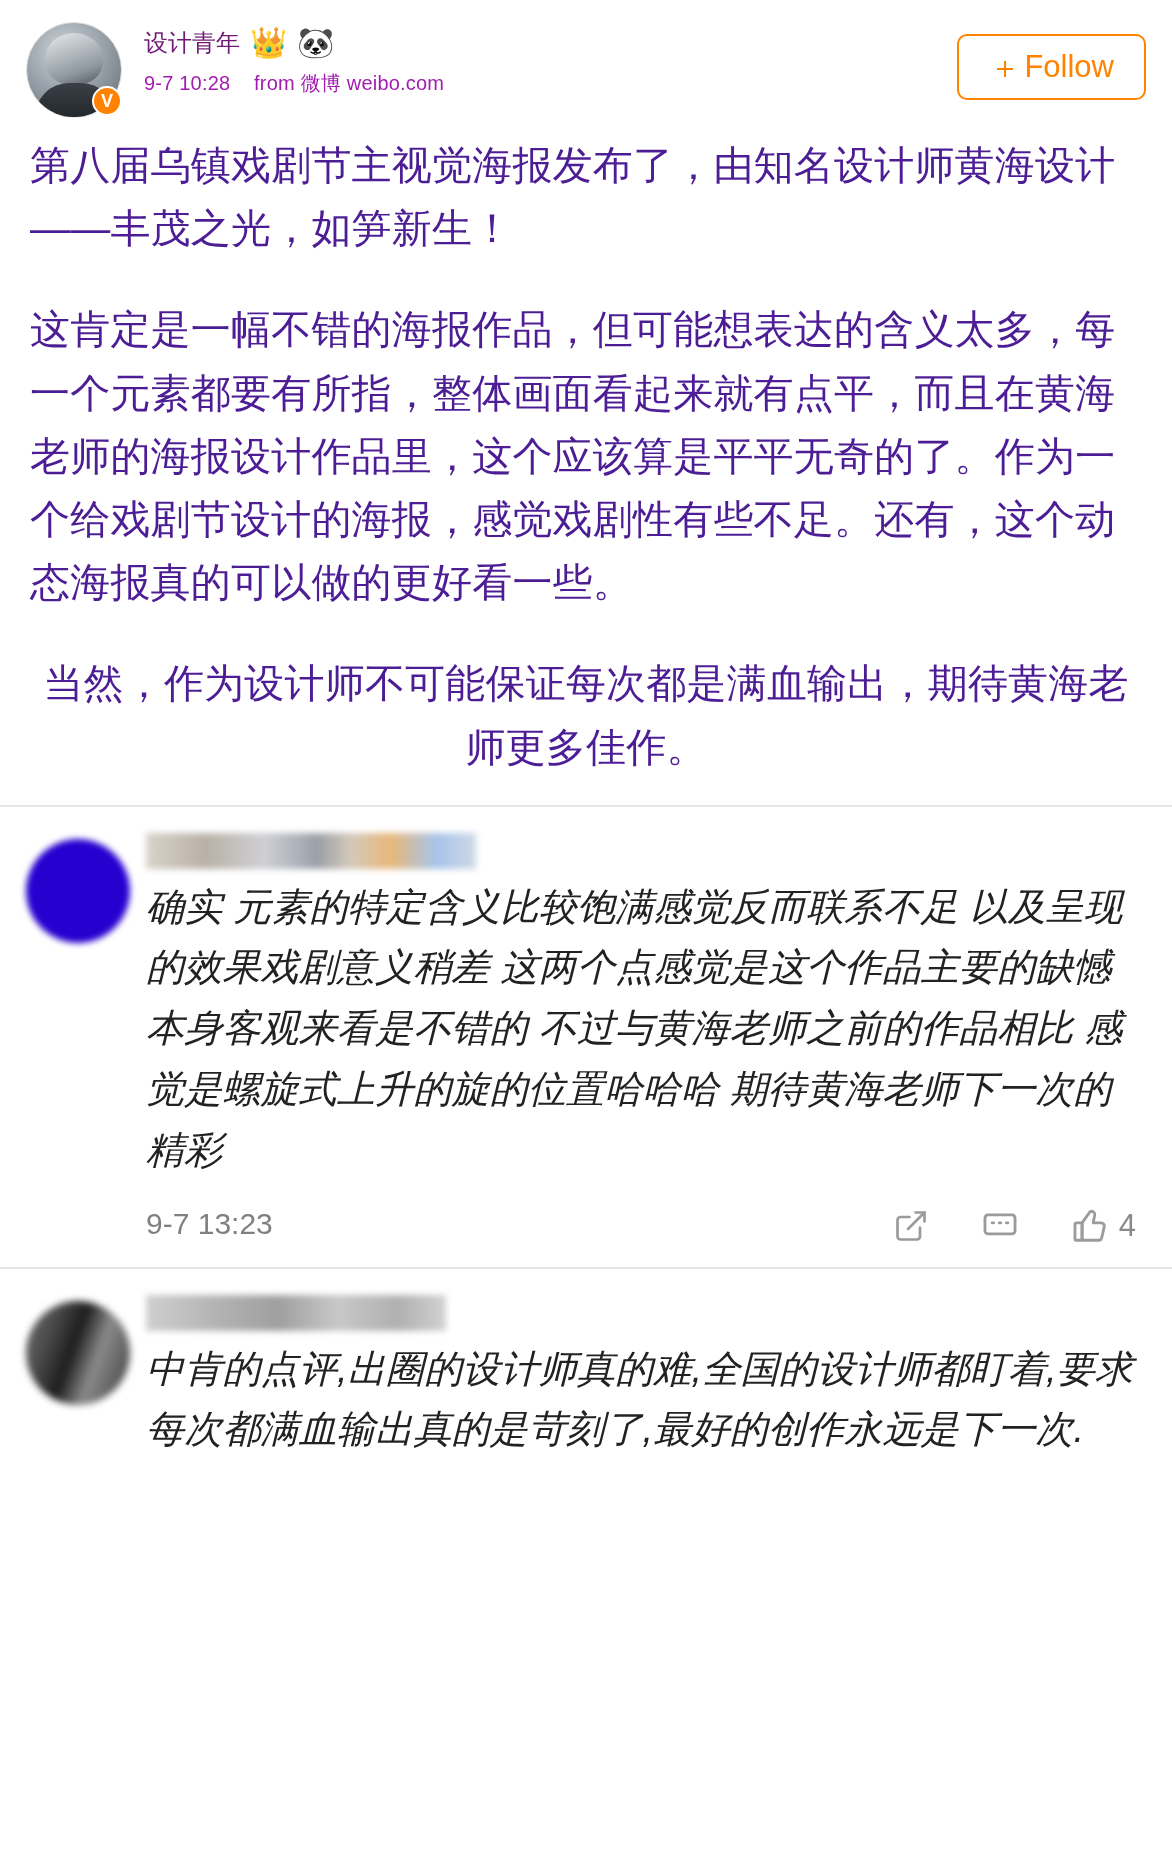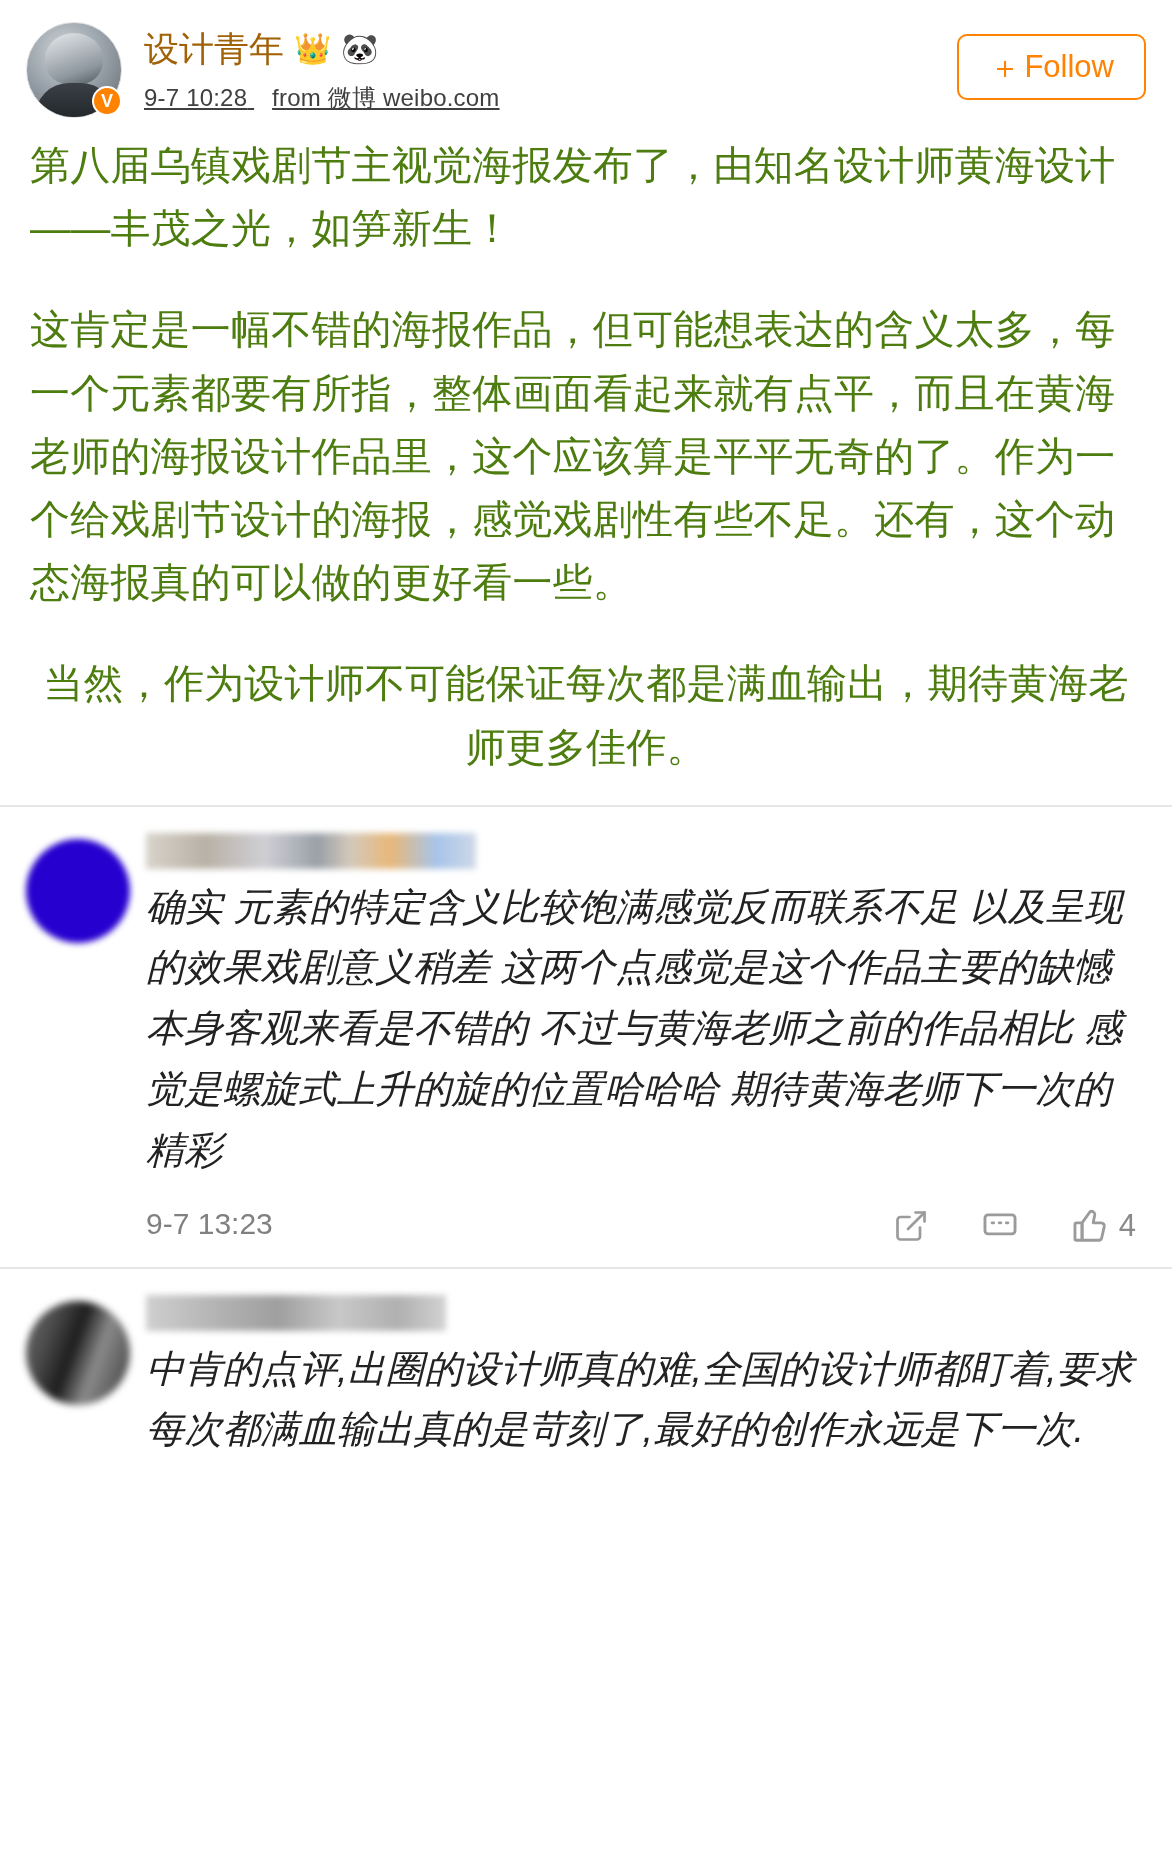--- a/index.html
+++ b/index.html
@@ -82,35 +82,34 @@
     flex: 1;
     padding-top: 6px;
     min-width: 0;
   }
   .username-row {
     display: flex;
     align-items: center;
     gap: 10px;
   }
   .username {
-    color: #a16207;
-    font-size: 35px;
+    color: #701a75;
+    font-size: 24px;
     line-height: 1.2;
     font-family: "Liberation Sans", sans-serif;
   }
   .emoji {
     font-size: 30px;
     line-height: 1;
   }
   .meta-row {
     margin-top: 12px;
-    color: #404040;
-    font-size: 24px;
+    color: #a21caf;
+    font-size: 20px;
     letter-spacing: 0.2px;
-    text-decoration: underline;
   }
   .meta-row .source {
     margin-left: 18px;
   }
   .follow-btn {
     position: absolute;
     right: 26px;
     top: 34px;
     border: 2px solid #ff8200;
     color: #ff8200;
@@ -127,21 +126,21 @@
   .plus {
     font-size: 31px;
     line-height: 1;
   }
 
   
   .post-body {
     padding: 10px 30px 26px 30px;
     font-size: 40px;
     line-height: 1.58;
-    color: #4d7c0f;
+    color: #4c1d95;
     letter-spacing: 0.2px;
   }
   .post-body p {
     margin: 0 0 38px 0;
   }
   .post-body p:last-child {
     margin-bottom: 0;
     text-align: center;
   }
 

